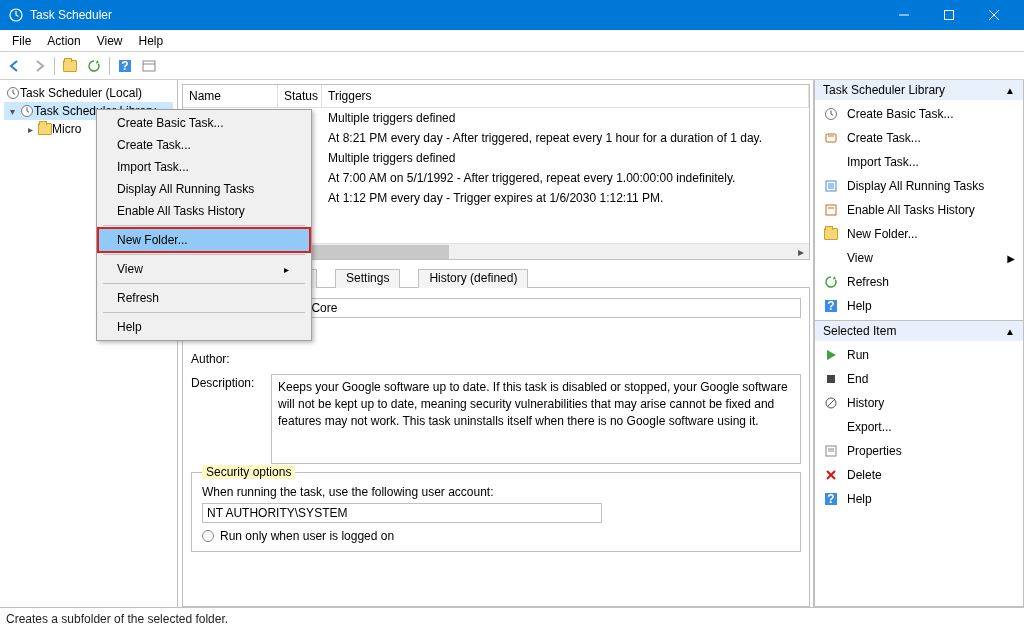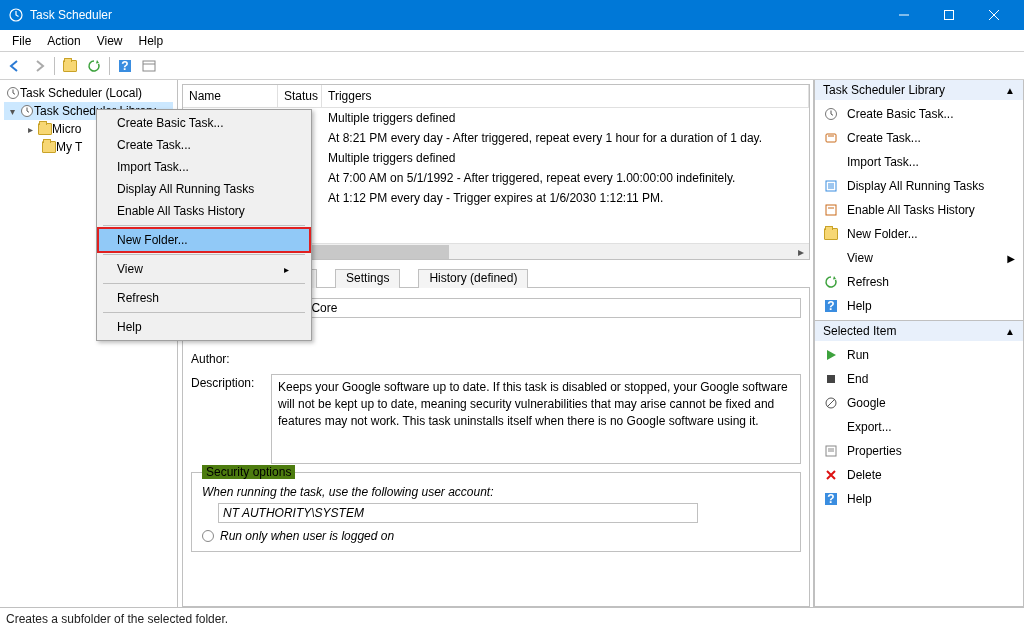--- a/index.html
+++ b/index.html
@@ -33,23 +33,23 @@
 .tab { padding: 3px 10px; border: 1px solid #c0c0c0; border-bottom: none; margin-right: 18px; background: #fff; position: relative; top: 1px;}
 .tab.active { background: #fff; }
 .tab:not(.active){ background:#f4f4f4; margin-top:2px; padding-top:1px;}
 .details { border: 1px solid #c0c0c0; border-top: none; padding: 10px 8px; flex: 1; overflow: hidden; }
 .drow { display: flex; margin-bottom: 8px; }
 .drow .lbl { width: 80px; padding-top: 2px; }
 .drow .val { flex: 1; }
 .name-input { width: 100%; border: 1px solid #c0c0c0; padding: 2px 4px; }
 .desc-box { width: 100%; height: 90px; border: 1px solid #c0c0c0; padding: 4px 6px; line-height: 1.4; }
 .fieldset { border: 1px solid #c0c0c0; padding: 8px 10px; margin-top: 4px;}
-.fieldset-legend { position: relative; top:-16px; background:#4d7c0f; padding:0 4px; display:inline-block;}
-.fieldset-inner { margin-top:-10px;font-style:italic;}
-.account-box { border:1px solid #c0c0c0; padding:2px 4px; margin:4px 0 6px 16px; width: 480px;}
+.fieldset-legend { position: relative; top:-16px; background:#fef9c3; padding:0 4px; display:inline-block;}
+.fieldset-inner { margin-top:-10px;}
+.account-box { border:1px solid #c0c0c0; padding:2px 4px; margin:4px 0 6px 0; width: 400px;}
 .radio-row { display:flex; align-items:center; gap:6px; }
 .radio { width:12px; height:12px; border:1px solid #888; border-radius:50%; }
 .actions-pane { width: 210px; background: #f4f4f4; display:flex; flex-direction: column;}
 .actions-head { background: #fff; border:1px solid #c0c0c0; padding: 4px 8px; font-weight: bold; }
 .actions-section { background: #e8f0fb; padding: 3px 8px; display:flex; justify-content: space-between; align-items:center; border-left:1px solid #c0c0c0; border-right:1px solid #c0c0c0;}
 .actions-list { background: #fff; border:1px solid #c0c0c0; border-top:none; padding: 2px 0;}
 .action-item { display:flex; align-items:center; gap:8px; padding: 4px 8px; }
 .action-icon { width:16px; height:16px; display:flex; align-items:center; justify-content:center; flex-shrink:0;}
 .statusbar { height: 22px; border-top: 1px solid #c0c0c0; display:flex; align-items:center; padding: 0 6px; color: #222; }
 .context-menu { position:absolute; left: 96px; top: 109px; width: 216px; background:#f0f0f0; border:1px solid #a0a0a0; box-shadow: 2px 2px 4px rgba(0,0,0,.25); padding: 2px;}
@@ -148,24 +148,20 @@
           <circle cx="7" cy="7" r="5.5" fill="#fff" stroke="#777"></circle>
           <path d="M7 3.5v3.5l2 1.3" stroke="#555" fill="none"></path>
         </svg>
       <span>Task Scheduler Library</span>
     </div>
     <div class="tree-row" style="padding-left:24px">
       <span class="twisty chev">▸</span>
       <div class="folder-icon"></div>
       <span>Micro</span>
     </div>
-    <div class="tree-row" style="padding-left:38px">
-      <div class="folder-icon"></div>
-      <span>My T</span>
-    </div>
   </div>
 
   <div class="mid-pane">
     <div class="tasklist">
       <div class="tasklist-head">
         <div class="col" style="width:95px">Name</div>
         <div class="col" style="width:44px">Status</div>
         <div class="col" style="flex:1">Triggers</div>
       </div>
       <div class="tasklist-body">
@@ -338,21 +334,21 @@
           </span>
           <span>End</span>
         </div>
       <div class="action-item">
           <span class="action-icon">
             <svg width="12" height="12">
               <circle cx="6" cy="6" r="5" fill="none" stroke="#555"></circle>
               <line x1="2" y1="10" x2="10" y2="2" stroke="#555"></line>
             </svg>
           </span>
-          <span>Google</span>
+          <span>History</span>
         </div>
       <div class="action-item">
           <span class="action-icon"></span>
           <span>Export...</span>
         </div>
       <div class="action-item">
           <span class="action-icon">
             <svg width="14" height="14">
               <rect x="2" y="2" width="10" height="10" fill="none" stroke="#888"></rect>
               <line x1="4" y1="5" x2="10" y2="5" stroke="#888"></line>

